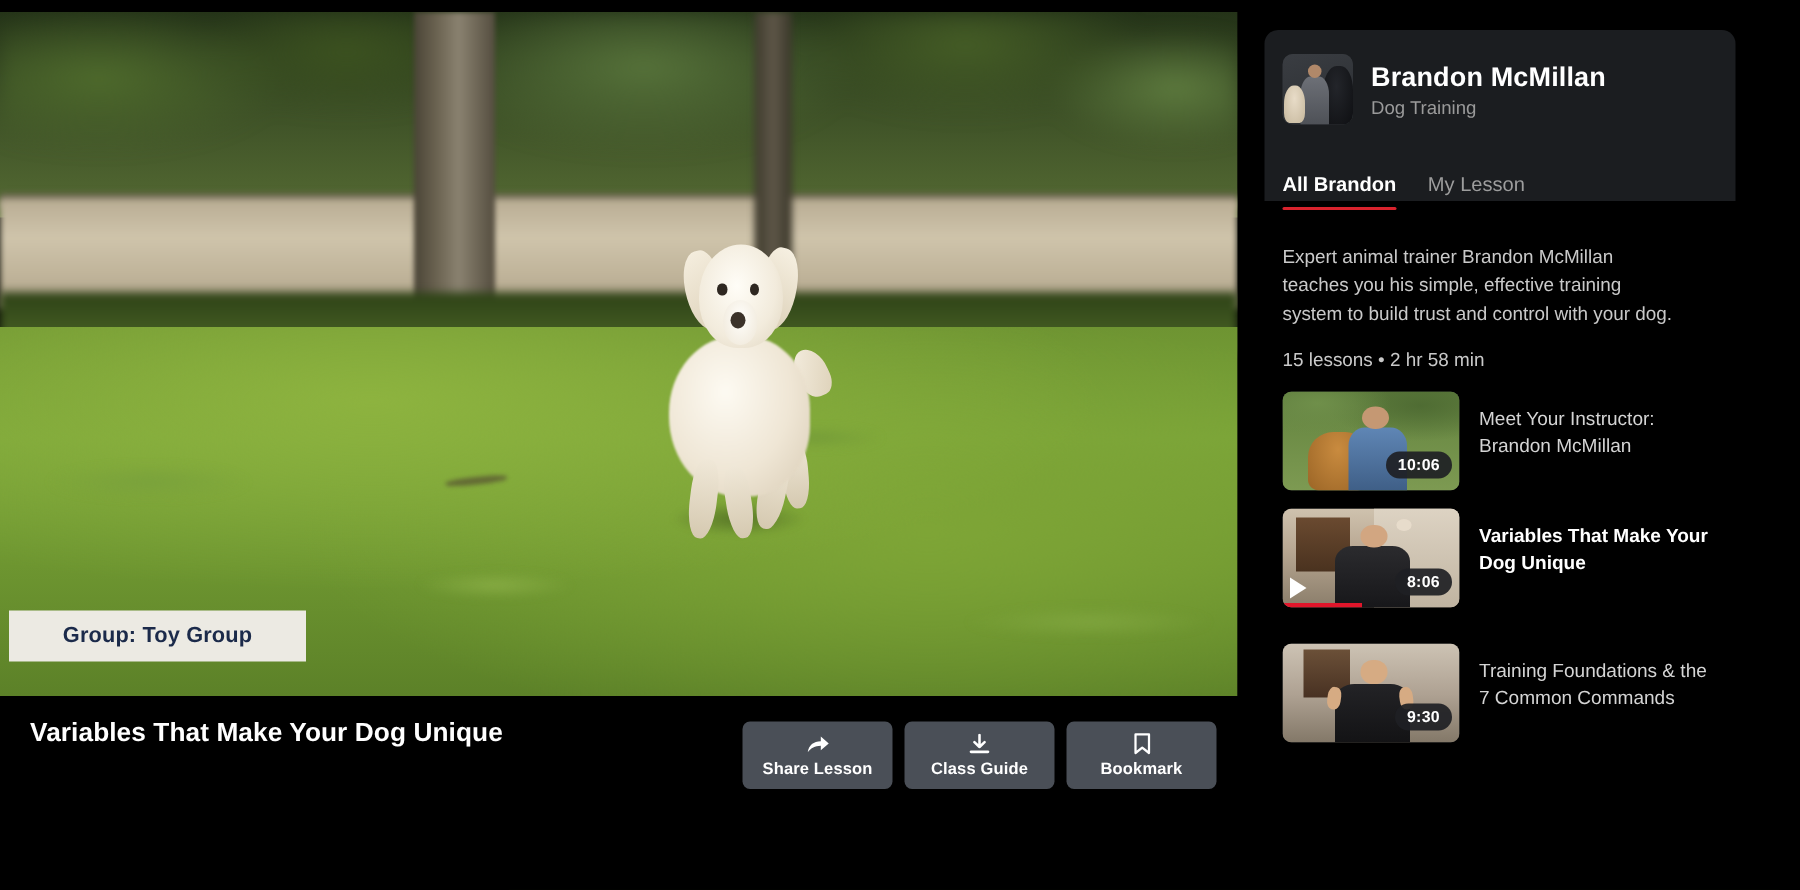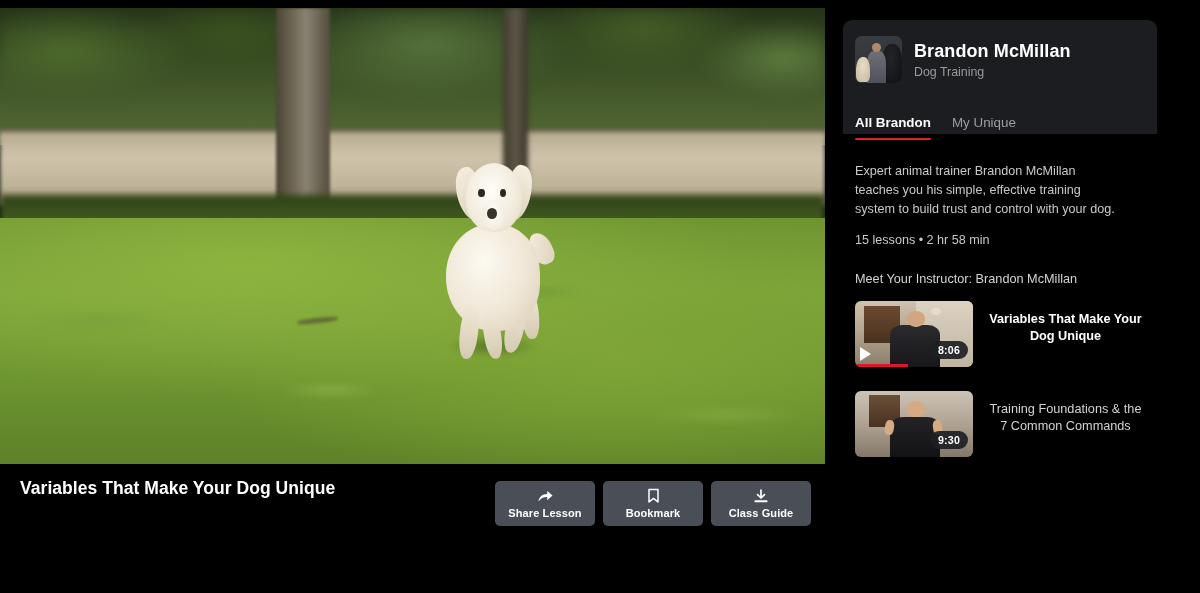--- a/index.html
+++ b/index.html
@@ -451,21 +451,20 @@
     width: 0; height: 0;
     border-left: 11px solid #ffffff;
     border-top: 7px solid transparent;
     border-bottom: 7px solid transparent;
   }
   .lesson-text {
     color: #d4d4d4;
     font-size: 12.7px;
     line-height: 1.38;
     padding-top: 10px;
-    text-align: center;
   }
   .lesson-item.current .lesson-text {
     color: #ffffff;
     font-weight: 700;
   }
 
   .fade-bottom {
     position: absolute;
     left: 0;
     bottom: 0;
@@ -506,54 +505,57 @@
           <div class="dog-ear-l"></div>
           <div class="dog-ear-r"></div>
           <div class="dog-head"></div>
           <div class="dog-eye-l"></div>
           <div class="dog-eye-r"></div>
           <div class="dog-snout"></div>
           <div class="dog-nose"></div>
         </div>
       </div>
 
+      <div class="caption-banner">
+        <span class="caption-text">Group: Toy Group</span>
+      </div>
     </div>
 
     <div class="lesson-info">
       <div class="lesson-title">Variables That Make Your Dog Unique</div>
     </div>
 
     <div class="action-bar">
 
       <button class="action-btn">
         <span class="btn-icon">
           <svg width="17" height="14" viewBox="0 0 17 14" fill="none">
             <path d="M1.5 12.5C2.2 7.6 5.4 5.2 10.2 5.1V2L15.5 6.6L10.2 11.2V8.1C6.3 8.2 3.7 9.5 1.5 12.5Z" fill="#ffffff"></path>
           </svg>
         </span>
         <span class="btn-label">Share Lesson</span>
       </button>
 
       <button class="action-btn">
         <span class="btn-icon">
-          <svg width="13" height="16" viewBox="0 0 13 16" fill="none">
-            <path d="M2 1.6H11V14L6.5 10.4L2 14V1.6Z" stroke="#ffffff" stroke-width="1.5" stroke-linejoin="round" fill="none"></path>
-          </svg>
-        </span>
-        <span class="btn-label">Bookmark</span>
-      </button>
-
-      <button class="action-btn">
-        <span class="btn-icon">
           <svg width="16" height="15" viewBox="0 0 16 15" fill="none">
             <path d="M8 1V9M8 9L4.6 5.7M8 9L11.4 5.7" stroke="#ffffff" stroke-width="1.7" stroke-linecap="round" stroke-linejoin="round"></path>
             <path d="M2.4 12.2H13.6" stroke="#ffffff" stroke-width="1.9" stroke-linecap="round"></path>
           </svg>
         </span>
         <span class="btn-label">Class Guide</span>
+      </button>
+
+      <button class="action-btn">
+        <span class="btn-icon">
+          <svg width="13" height="16" viewBox="0 0 13 16" fill="none">
+            <path d="M2 1.6H11V14L6.5 10.4L2 14V1.6Z" stroke="#ffffff" stroke-width="1.5" stroke-linejoin="round" fill="none"></path>
+          </svg>
+        </span>
+        <span class="btn-label">Bookmark</span>
       </button>
 
     </div>
   </div>
 
   <div class="sidebar">
 
     <div class="sidebar-card">
       <div class="instructor">
         <div class="avatar">
@@ -567,33 +569,41 @@
           <span class="instructor-name">Brandon McMillan</span>
           <span class="instructor-subject">Dog Training</span>
         </div>
       </div>
 
       <div class="tabs">
         <button class="tab active">
           <span>All Brandon</span>
         </button>
         <button class="tab">
-          <span>My Unique</span>
+          <span>My Lesson</span>
         </button>
       </div>
     </div>
 
     <div class="sidebar-body">
 
       <div class="course-desc">Expert animal trainer Brandon McMillan teaches you his simple, effective training system to build trust and control with your dog.</div>
       <div class="course-meta">15 lessons • 2 hr 58 min</div>
 
       <div class="lesson-list">
 
         <div class="lesson-item">
+          <div class="thumb">
+            <div class="thumb-img t1">
+              <div class="t1-dog"></div>
+              <div class="t1-man-body"></div>
+              <div class="t1-man-head"></div>
+            </div>
+            <span class="duration">10:06</span>
+          </div>
           <div class="lesson-text">Meet Your Instructor: Brandon McMillan</div>
         </div>
 
         <div class="lesson-item current">
           <div class="thumb">
             <div class="thumb-img t2">
               <div class="t2-wall"></div>
               <div class="t2-shelf"></div>
               <div class="t2-lamp"></div>
               <div class="t2-man-body"></div>

